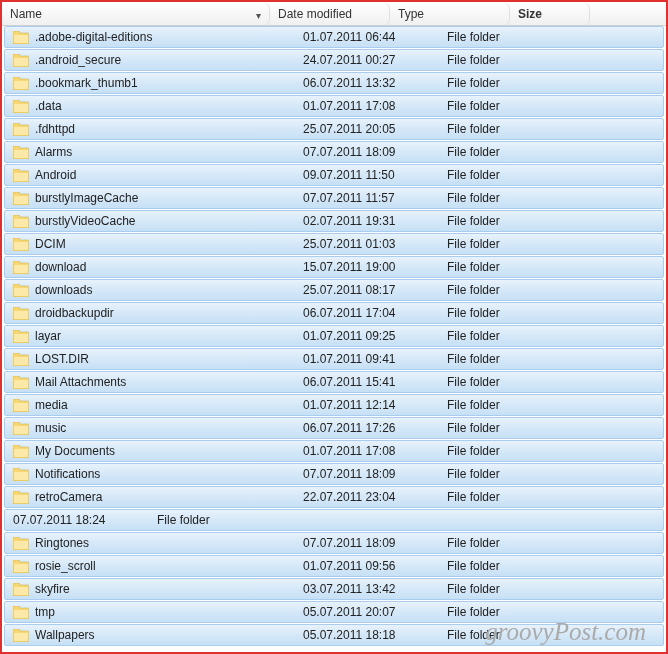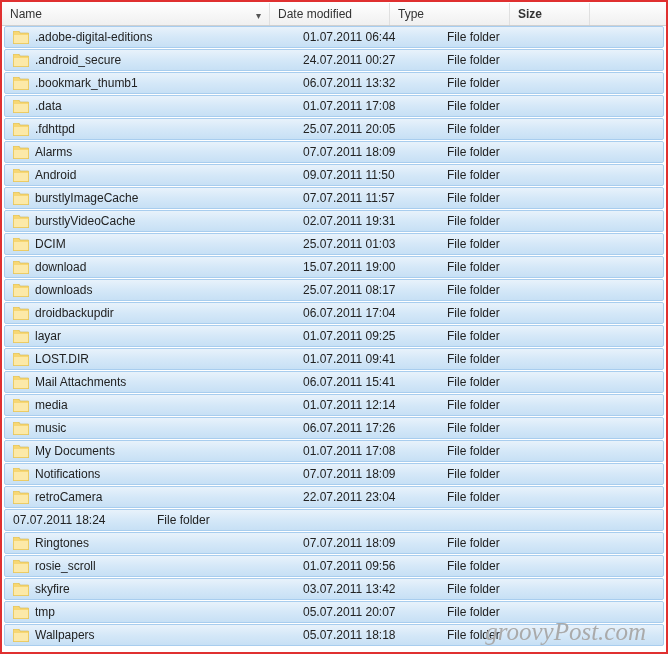--- a/index.html
+++ b/index.html
@@ -20,20 +20,21 @@
       align-items: center;
     }
     .header-cell {
       padding: 4px 8px;
       border-right: 1px solid #e0e0e0;
       color: #333;
       display: flex;
       align-items: flex-end;
       cursor: pointer;
       user-select: none;
+      border-radius: 6px;
     }
     .col-name { width: 268px; position: relative; }
     .col-date { width: 120px; }
     .col-type { width: 120px; }
     .col-size { width: 80px; font-weight: bold; }
     .sort-arrow {
       position: absolute;
       right: 8px;
       font-size: 10px;
       color: #555;

